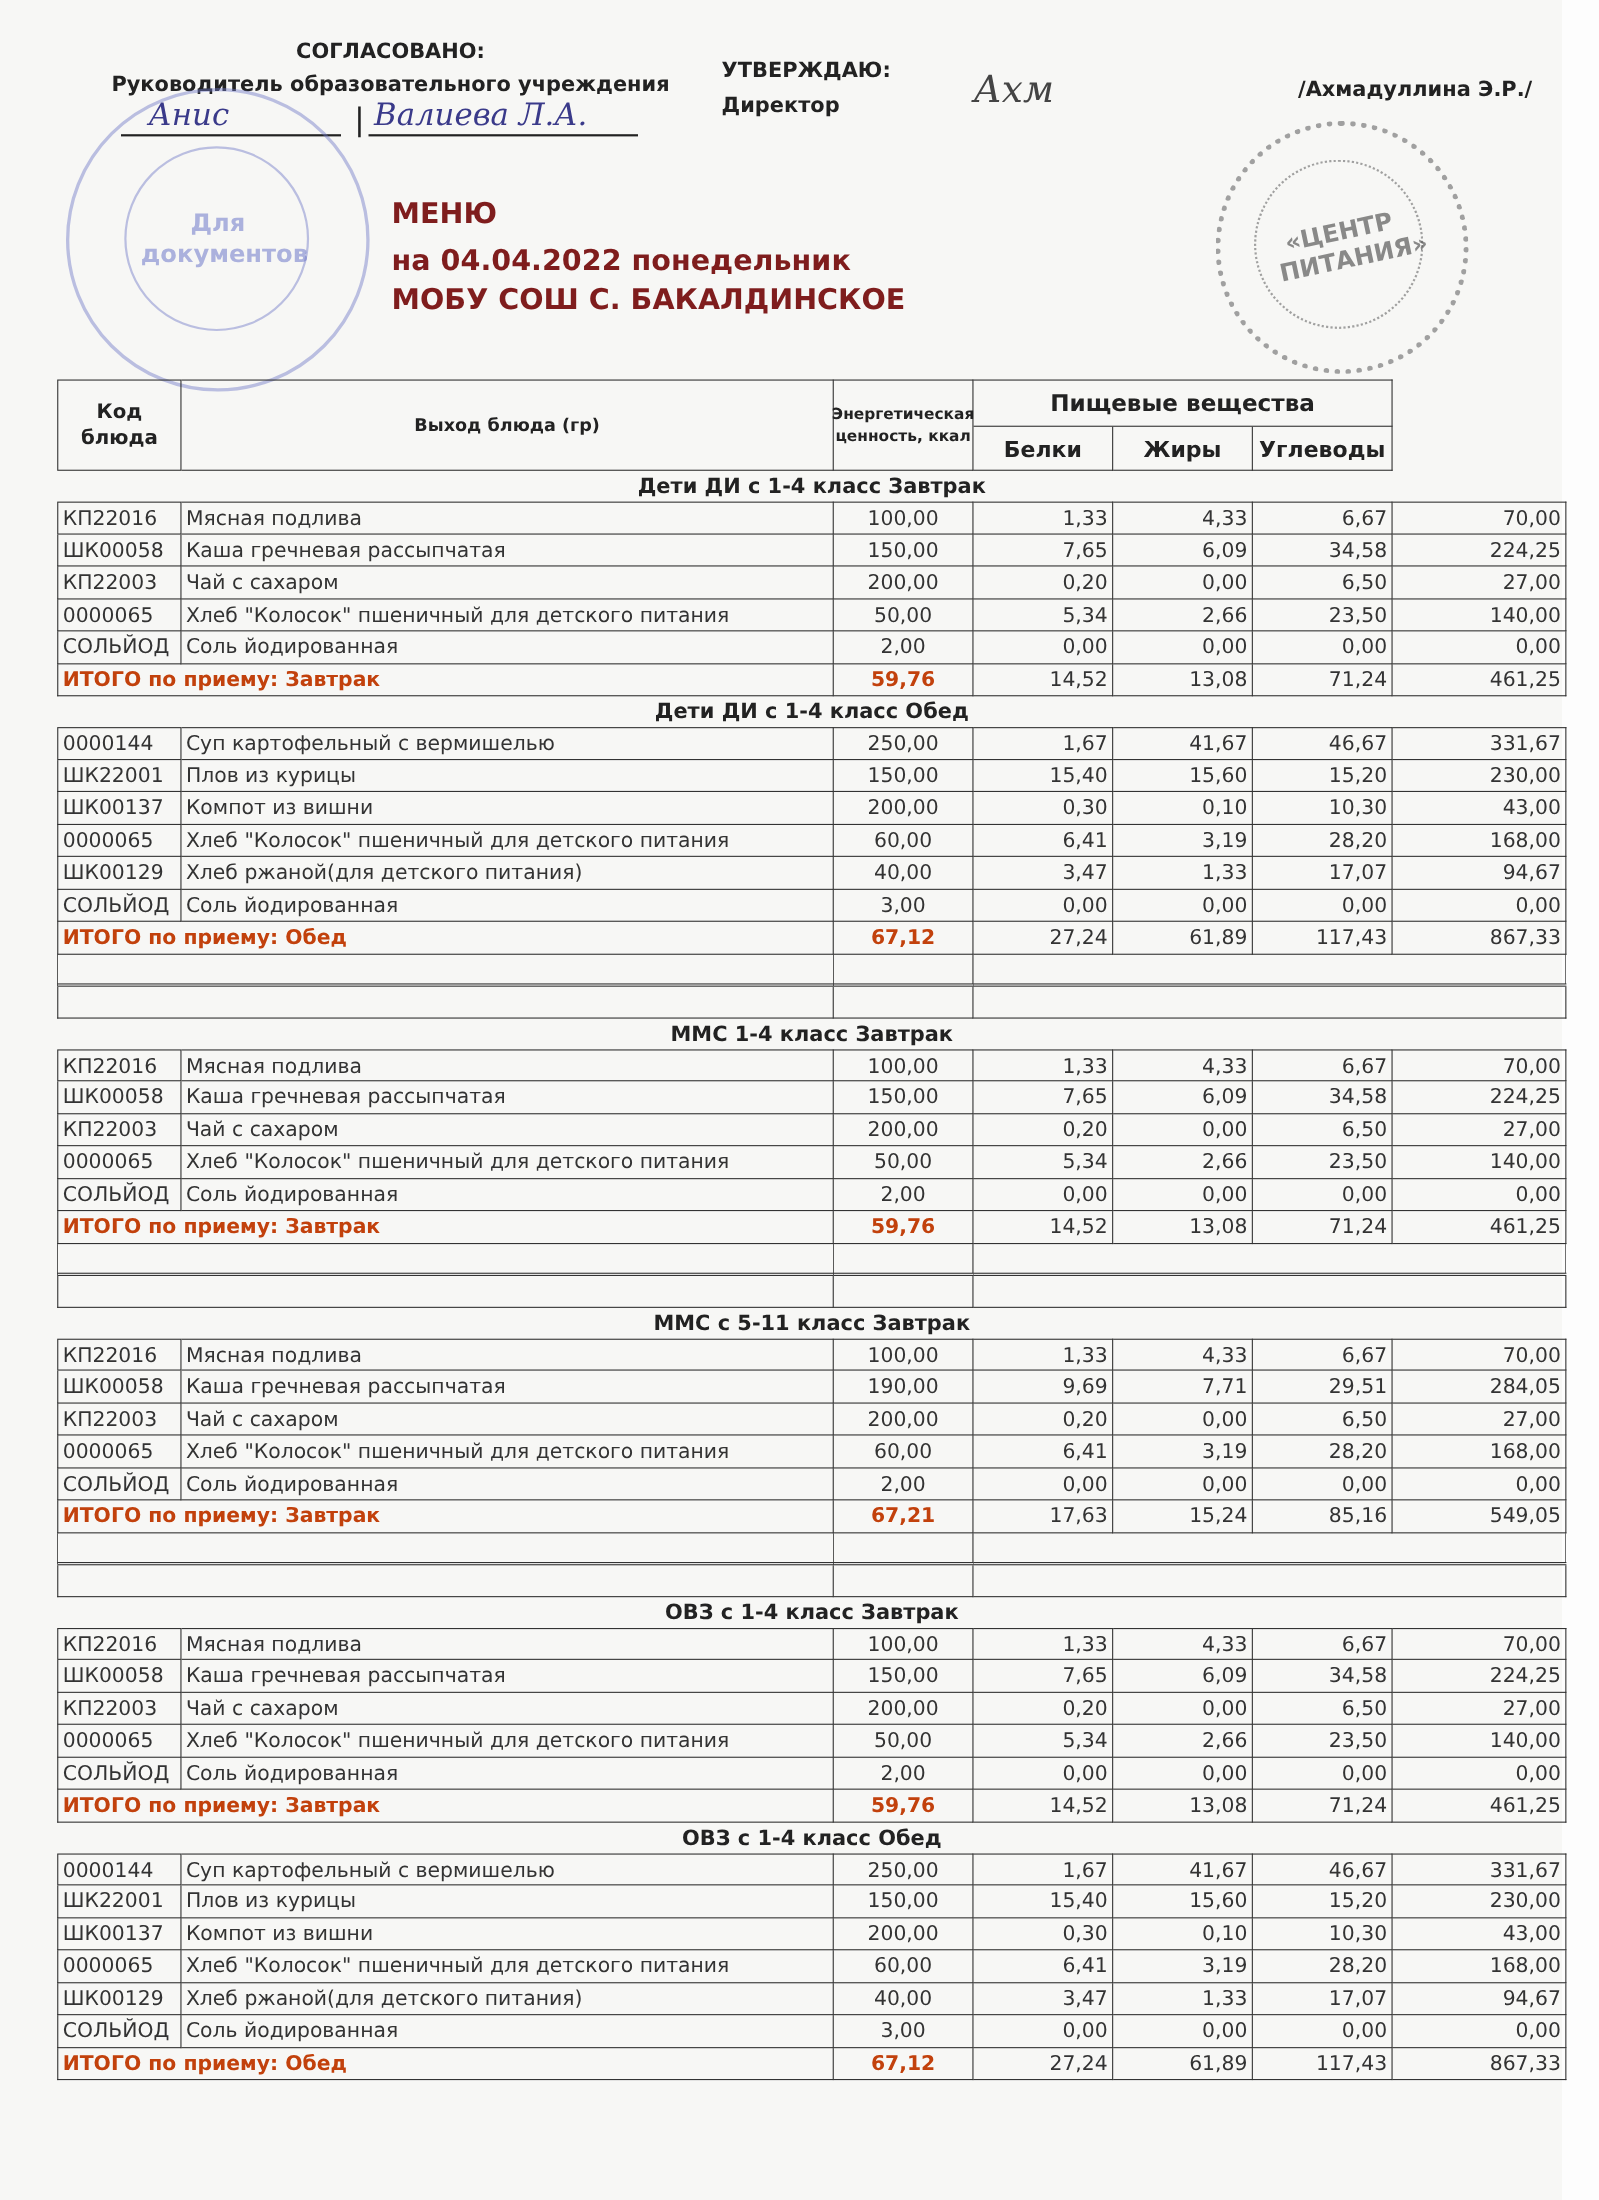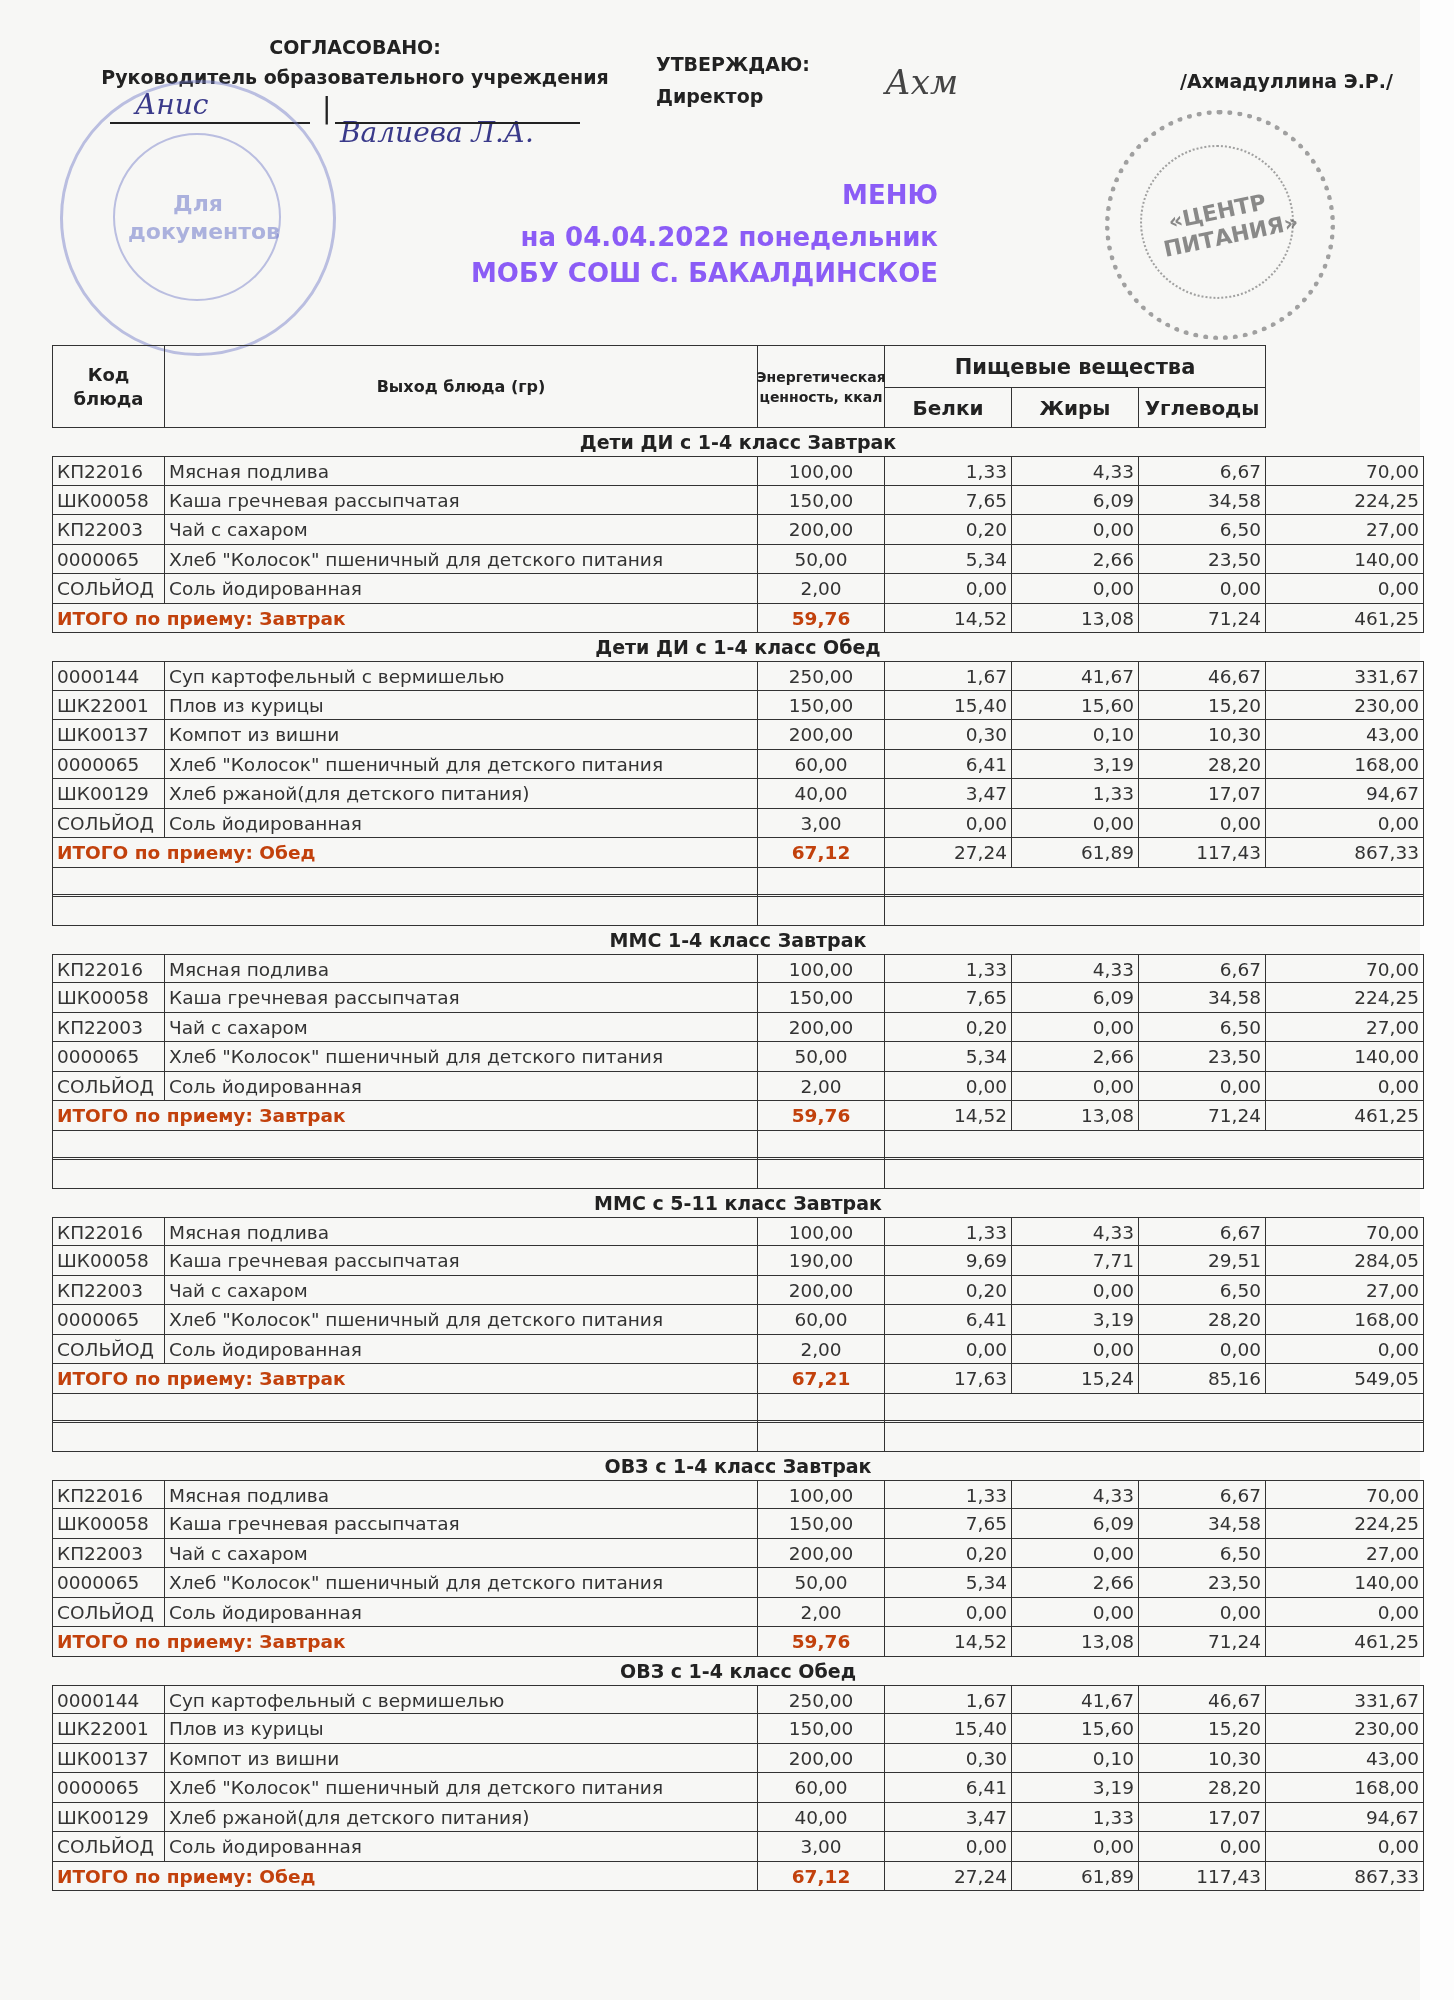--- a/index.html
+++ b/index.html
@@ -23,21 +23,21 @@
   
   .stamp { position: absolute; border-radius: 50%; display: flex; align-items: center; justify-content: center; text-align: center; }
   .stamp-blue { left: 60px; top: 80px; width: 270px; height: 270px; border: 3px solid rgba(110,120,200,0.45); color: rgba(110,120,200,0.55); }
   .stamp-blue::after { content: ""; position: absolute; left: 50px; top: 50px; width: 164px; height: 164px; border-radius: 50%; border: 2px solid rgba(110,120,200,0.45); }
   .stamp-blue .stamp-text { font-size: 22px; line-height: 28px; font-weight: bold; }
   .stamp-gray { left: 1105px; top: 110px; width: 220px; height: 220px; border: 5px dotted rgba(90,90,90,0.55); color: rgba(90,90,90,0.7); }
   .stamp-gray::after { content: ""; position: absolute; left: 30px; top: 30px; width: 150px; height: 150px; border-radius: 50%; border: 2px dotted rgba(90,90,90,0.55); }
   .stamp-gray .stamp-text { font-size: 22px; line-height: 26px; font-weight: bold; transform: rotate(-12deg); }
 
   
-  .title { position: absolute; left: 378px; width: 560px; text-align: right; font-weight: bold; color: #8b5cf6; }
+  .title { position: absolute; left: 356px; width: 560px; text-align: left; font-weight: bold; color: #7f1d1d; }
   .t1 { top: 180px; font-size: 26px; }
   .t2 { top: 222px; font-size: 26px; }
   .t3 { top: 258px; font-size: 26px; }
 
   
   .menu { position: absolute; left: 52px; top: 345px; width: 1372px; }
   .grid { display: grid; grid-template-columns: 113px 593px 127px 127px 127px 127px 158px; }
   .cell { border-right: 1.5px solid #333; border-bottom: 1.5px solid #333; box-sizing: border-box; font-size: 18.5px; padding: 0 4px; white-space: nowrap; overflow: hidden; color: #333; }
   .row { height: 29.5px; }
   .row .cell { line-height: 29px; }
@@ -68,21 +68,21 @@
 <div class="page"></div>
 <div class="edge"></div>
 
 <div class="hdr-left">
   <div>СОГЛАСОВАНО:</div>
   <div>Руководитель образовательного учреждения</div>
 </div>
 <div class="signature" style="left:135px;top:88px;">Анис</div>
 <div class="sign-line" style="left:110px;top:122px;width:200px;"></div>
 <div class="sig-bracket" style="left:322px;top:92px;">|</div>
-<div class="signature" style="left:340px;top:88px;margin-top:28px;">Валиева Л.А.</div>
+<div class="signature" style="left:340px;top:88px;">Валиева Л.А.</div>
 <div class="sign-line" style="left:335px;top:122px;width:245px;"></div>
 
 <div class="hdr-right">
   <div>УТВЕРЖДАЮ:</div>
   <div>Директор</div>
 </div>
 <div class="signature" style="left:885px;top:62px;font-size:34px;color:#444;">Ахм</div>
 <div class="hdr-name">/Ахмадуллина Э.Р./</div>
 
 <div class="stamp stamp-blue">

